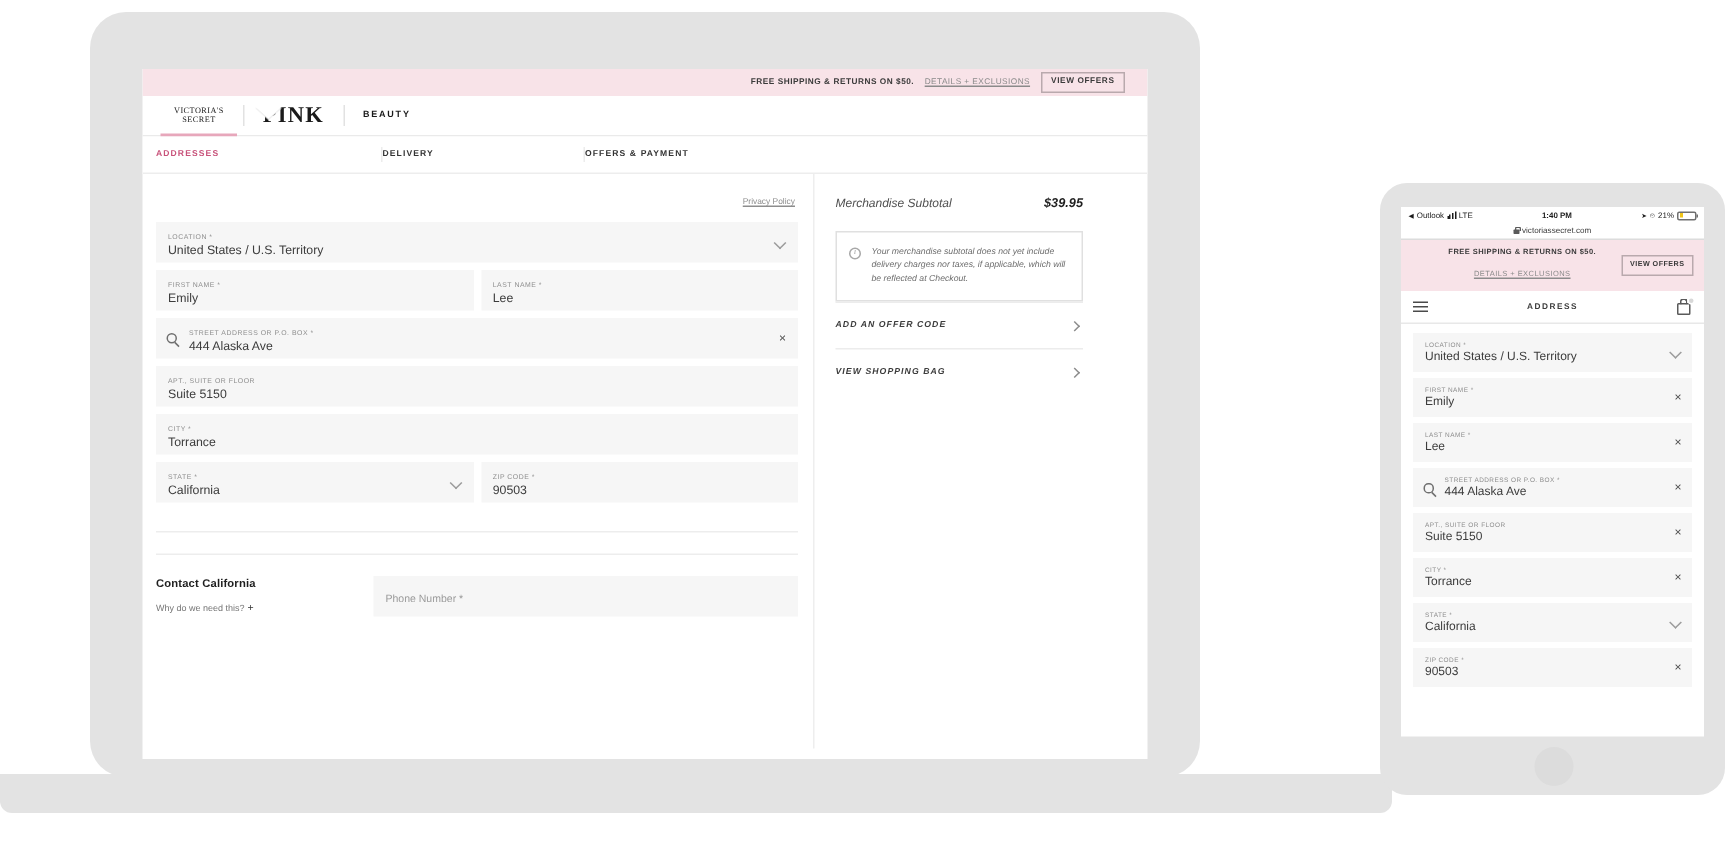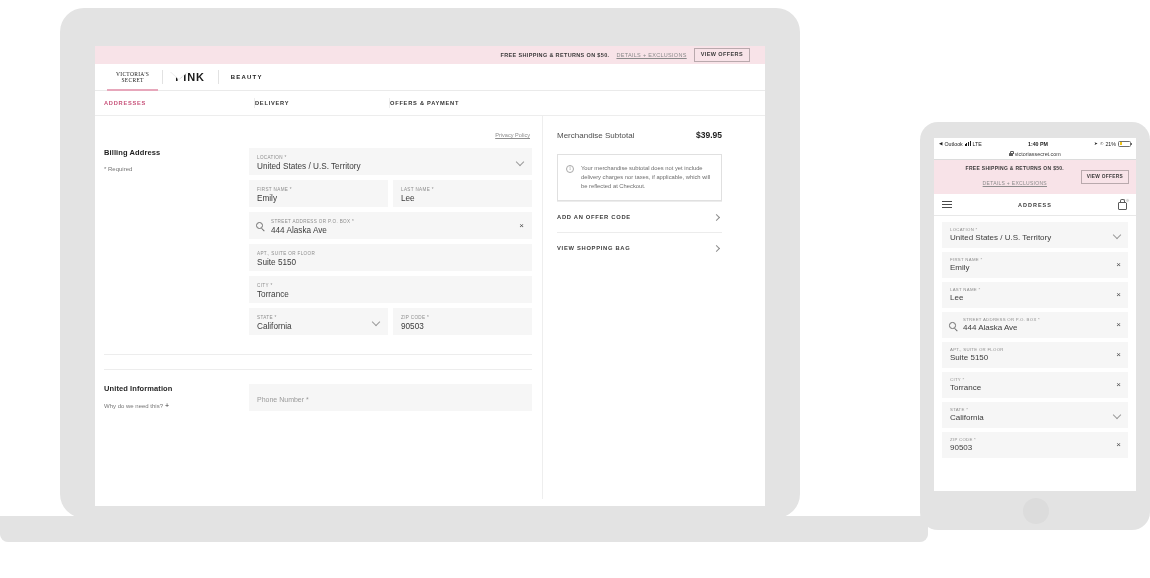--- a/index.html
+++ b/index.html
@@ -54,21 +54,21 @@
     border-bottom: 1px solid #eaeaea; padding-left: 8px;
   }
   .brand-tab {
     display: flex; align-items: center; justify-content: center;
     padding: 0 13px; position: relative; color: #1a1a1a;
   }
   .brand-tab + .brand-tab:before {
     content: ""; position: absolute; left: 0; top: 6px; bottom: 6px; width: 1px; background: #e2e2e2;
   }
   .brand-tab.vs { font-family: "Liberation Serif", serif; font-size: 5.5px; line-height: 6.5px; text-align: center; letter-spacing: 0.3px; }
-  .brand-tab.pink { font-size: 11px; font-weight: bold; letter-spacing: 0.8px; }
+  .brand-tab.pink { font-size: 15px; font-weight: bold; letter-spacing: 0.8px; font-family: Liberation Serif, serif; }
   .brand-tab.beauty { font-size: 6px; font-weight: bold; letter-spacing: 1.2px; }
   .brand-tab.active:after {
     content: ""; position: absolute; left: 4px; right: 4px; bottom: -1px; height: 2px; background: #e7a7bb;
   }
 
   
   .steps {
     height: 25px; display: flex; align-items: center;
     border-bottom: 1px solid #ededed; position: relative; background: #fff;
   }
@@ -86,21 +86,21 @@
     position: absolute; left: 75px; top: 25px; width: 0; height: 0;
     border-left: 9px solid transparent; border-right: 9px solid transparent;
     border-top: 8px solid #ffffff; filter: drop-shadow(0 1px 0 #ededed);
     z-index: 4;
   }
 
   
   .checkout-body { display: flex; height: 383px; }
   .checkout-left { width: 447px; padding: 32px 10px 0 9px; position: relative; }
   .checkout-right {
-    width: 194px; border-left: 1px solid #eeeeee; padding: 14px 14px 0 14px;
+    width: 194px; border-left: 1px solid #eeeeee; padding: 14px 14px 0 14px; font-style: italic;
   }
 
   .section-row { display: flex; position: relative; padding-bottom: 14px; }
   .section-label { width: 145px; flex-shrink: 0; }
   .section-title { font-size: 7.5px; font-weight: bold; color: #1f1f1f; letter-spacing: 0.1px; }
   .section-sub { font-size: 6px; color: #767676; margin-top: 9px; }
   .section-fields { flex: 1; }
   .privacy-link {
     position: absolute; right: 2px; top: -16px;
     font-size: 5.6px; color: #8d8d8d; text-decoration: underline;
@@ -298,24 +298,20 @@
         <div class="step s2">DELIVERY</div>
         <div class="step s3">OFFERS &amp; PAYMENT</div>
       </div>
       <div class="step-caret"></div>
 
       <div class="checkout-body">
 
         <div class="checkout-left">
 
           <div class="section-row">
-            <div class="section-label">
-              <div class="section-title">Billing Address</div>
-              <div class="section-sub">* Required</div>
-            </div>
             <div class="section-fields">
               <a class="privacy-link">Privacy Policy</a>
 
               <div class="field">
                 <span class="field-label">LOCATION *</span>
                 <span class="field-value">United States / U.S. Territory</span>
                 <span class="chev"></span>
               </div>
 
               <div class="field-row">
@@ -360,21 +356,21 @@
             </div>
           </div>
 
           <div class="divider"></div>
 
 
           <div class="divider"></div>
 
           <div class="section-row">
             <div class="section-label">
-              <div class="section-title">United Information</div>
+              <div class="section-title">Contact California</div>
               <div class="section-sub">
                 <span>Why do we need this?</span><span class="plus-ico">+</span>
               </div>
             </div>
             <div class="section-fields">
               <div class="field">
                 <span class="field-placeholder">Phone Number *</span>
               </div>
             </div>
           </div>

